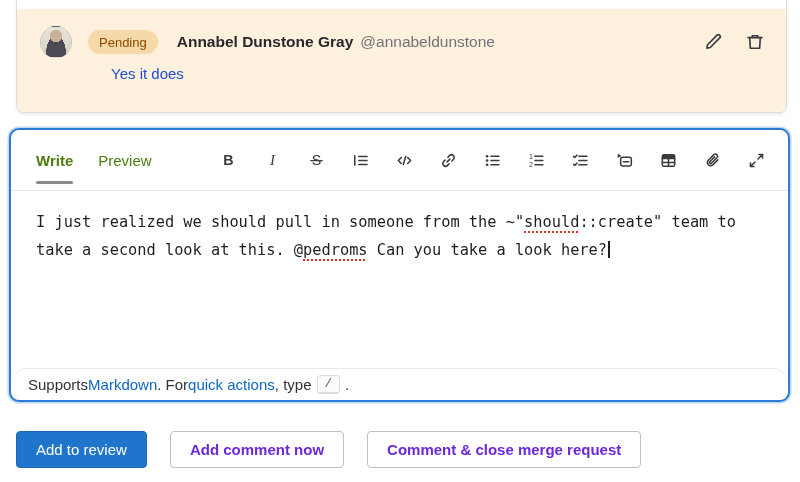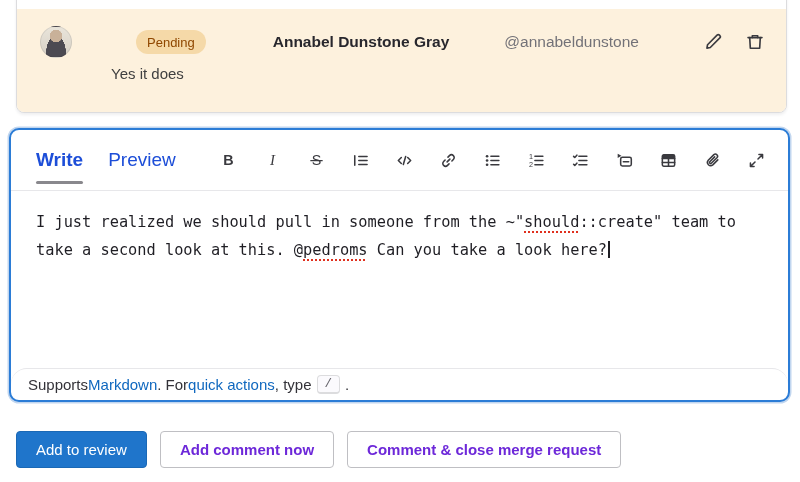--- a/index.html
+++ b/index.html
@@ -6,46 +6,46 @@
   html,body { width:800px; height:482px; background:#fff; overflow:hidden;
               font-family:"Liberation Sans","DejaVu Sans",sans-serif; }
   .stage { position:relative; width:800px; height:482px; }
 
   
   .thread-card { position:absolute; left:16px; top:-22px; width:771px; height:135px;
                  background:#fff; border:1px solid #dcdcde; border-radius:8px;
                  box-shadow:0 2px 3px rgba(31,30,36,.07); }
   .pending-note { position:absolute; left:0; right:0; bottom:0; height:103px;
                   background:#fdf1dd; border-radius:0 0 7px 7px; padding:17px 22px 0 23px; }
-  .note-header { display:flex; align-items:center;gap:48px; }
+  .note-header { display:flex; align-items:center; }
   .avatar { width:32px; height:32px; border-radius:50%; flex:none; margin-right:16px;
             border:1px solid rgba(0,0,0,.08);
             background:
               radial-gradient(circle at 50% 30%, #c9b199 0 24%, transparent 25%),
               radial-gradient(ellipse at 50% 86%, #4c4a52 0 46%, transparent 47%),
               linear-gradient(#e9e4da,#d6d0c5); }
   .badge { height:24px; padding:0 11px; border-radius:12px; background:#f5d9a8;
            color:#8f4700; font-size:13px; font-weight:400; display:flex;
            align-items:center; margin-right:19px; flex:none; }
   .author-name { font-weight:700; font-size:15.5px; color:#28272d; margin-right:7px; cursor:pointer; }
   .author-handle { font-size:15.5px; color:#737278; cursor:pointer; }
   .note-actions { margin-left:auto; display:flex; gap:24px; align-items:center; }
   .icon-btn { background:none; border:none; width:18px; height:18px; padding:0;
               display:flex; align-items:center; justify-content:center; cursor:pointer; }
-  .note-body { margin:7px 0 0 71px; font-size:15px; color:#404040; }
+  .note-body { margin:7px 0 0 71px; font-size:15px; color:#1d4ed8; }
 
   
   .editor-card { position:absolute; left:9px; top:128px; width:781px; height:274px;
                  background:#fff; border:2px solid #2b7cd6; border-radius:10px;
                  box-shadow:0 0 0 1.5px rgba(99,152,215,.4);
                  display:flex; flex-direction:column; }
   .editor-toolbar { flex:none; height:61px; display:flex; align-items:center;
                     padding:0 23px 0 25px; border-bottom:1px solid #e7e7ea; }
   .tab { position:relative; height:61px; display:flex; align-items:center;
-         font-size:19px; color:#1d4ed8; margin-right:25px; background:none; border:none;
+         font-size:15px; color:#4d7c0f; margin-right:25px; background:none; border:none;
          cursor:pointer; font-family:inherit; }
   .tab.active { font-weight:700; }
   .tab.active::after { content:""; position:absolute; left:0; right:0; bottom:7px;
                        height:2.5px; background:#89888d; border-radius:2px; }
   .tb-icons { margin-left:auto; display:flex; align-items:center; gap:27px; }
   .tb-btn { background:none; border:none; padding:0; width:17px; height:17px;
             display:flex; align-items:center; justify-content:center; cursor:pointer; }
   svg.gl { display:block; }
   .stroke { fill:none; stroke:#3a3a3f; stroke-width:1.45; stroke-linecap:round; stroke-linejoin:round; }
   .fillg { fill:#3a3a3f; }
@@ -58,21 +58,21 @@
            vertical-align:-3px; margin-left:1px; }
 
   .editor-footer { flex:none; height:32px; border-top:1px solid #e7e7ea; display:flex;
                    align-items:center; padding:0 17px; font-size:15px; color:#333238;border-radius:19px; }
   .editor-footer a { color:#1068bf; text-decoration:none; cursor:pointer;text-align:right; }
   kbd.slash { font-family:"Liberation Mono","DejaVu Sans Mono",monospace; font-size:12.5px;
               color:#626168; background:#fbfafd; border:1px solid #dcdcde; border-bottom-width:2px;
               border-radius:4px; padding:1px 7px; margin:0 5px; }
 
   
-  .actions-row { position:absolute; left:16px; top:431px; display:flex; gap:13px; }
+  .actions-row { position:absolute; left:16px; top:431px; display:flex; gap:23px; }
   .btn { height:37px; border-radius:4px; font-size:15px; font-family:inherit;
          padding:0 19px; cursor:pointer; }
   .btn-primary { background:#1f75cb; border:1px solid #1a68b5; color:#fff; }
   .btn-default { background:#fff; border:1px solid #bfbfc3; color:#6d28d9;font-weight:bold; }
 </style>
 </head>
 <body>
 
 <div class="stage">
 

